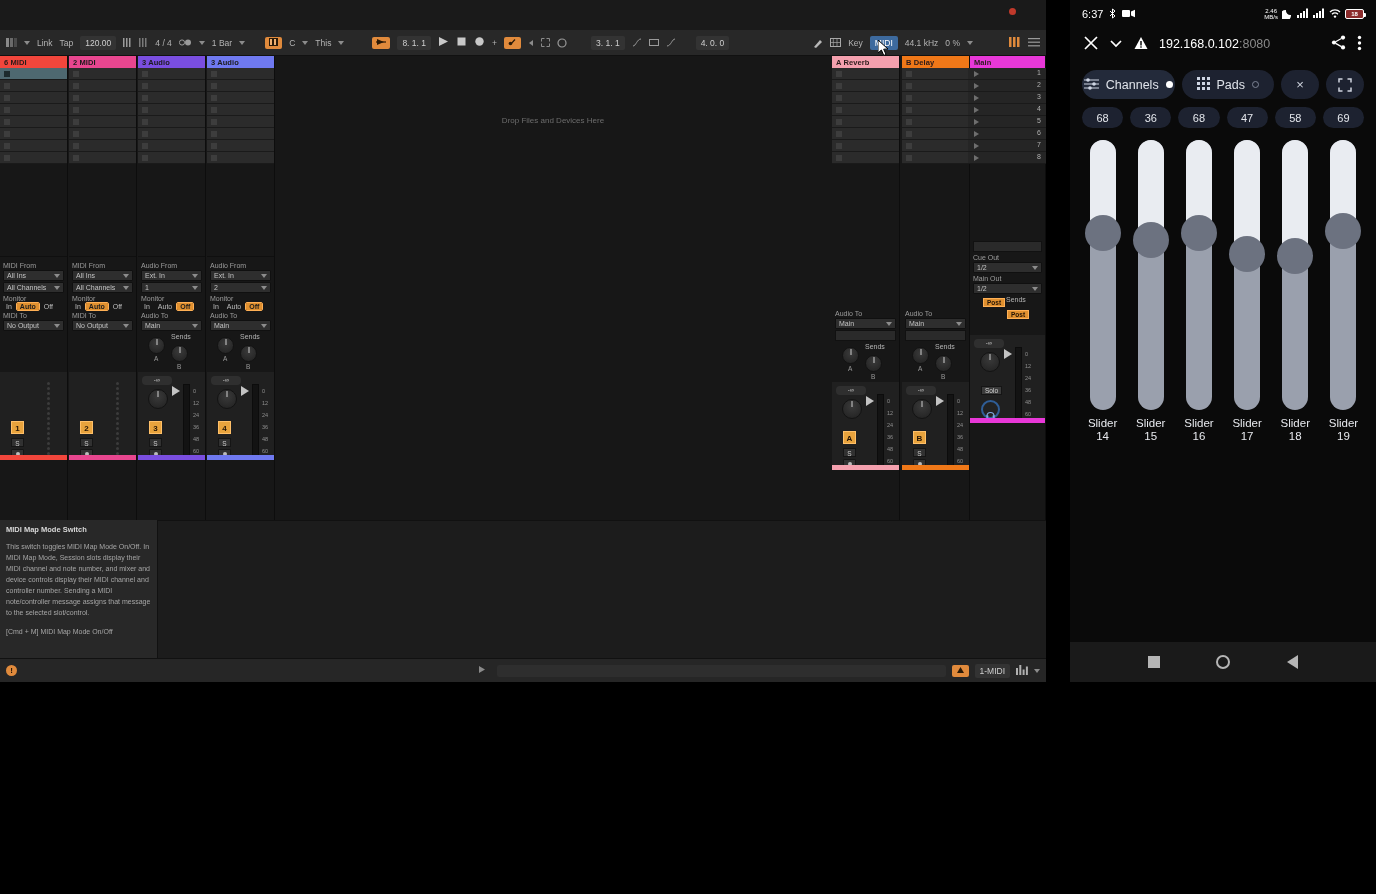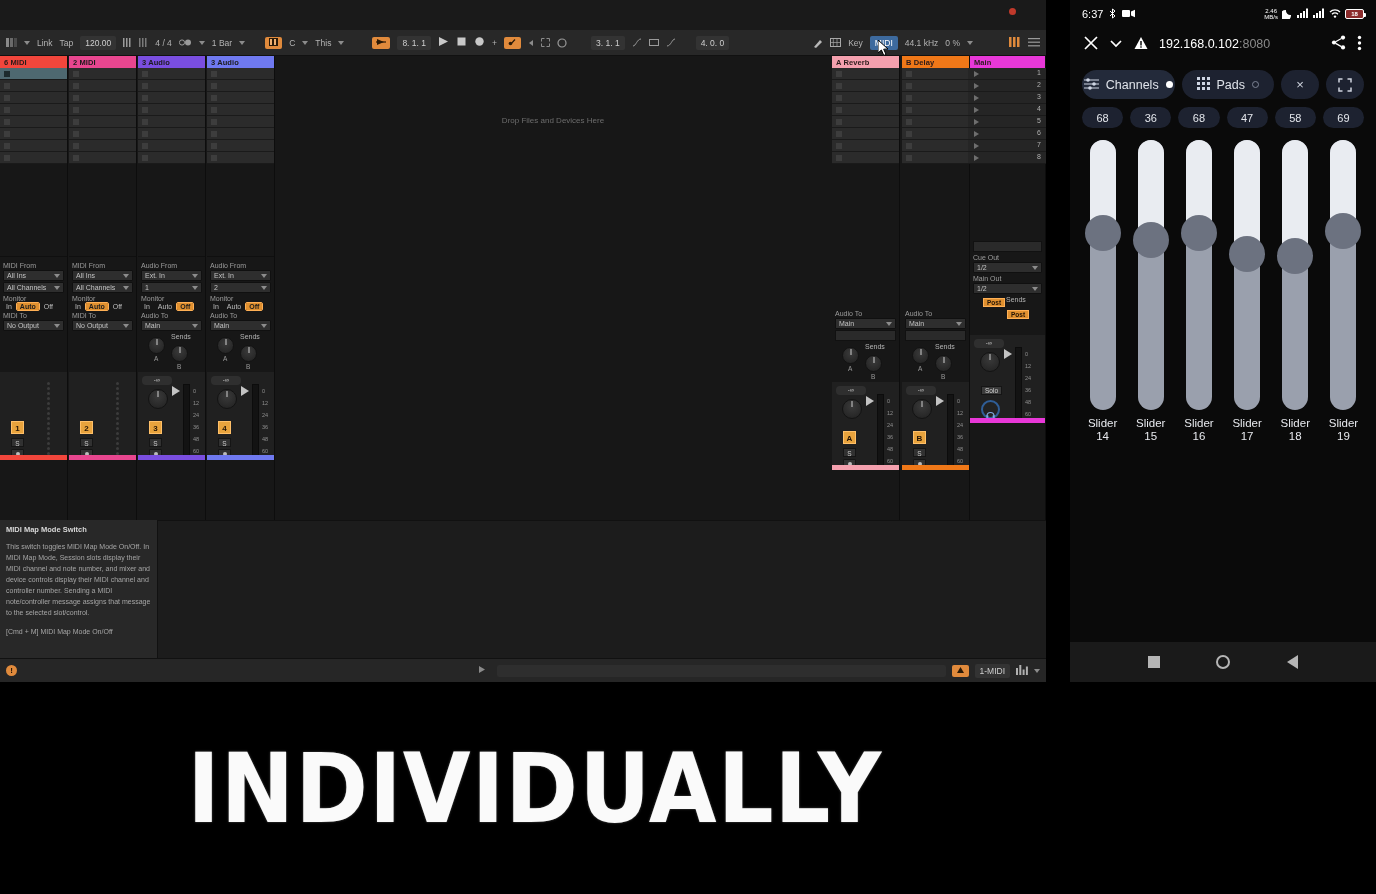--- a/index.html
+++ b/index.html
@@ -1179,16 +1179,13 @@
 
     </div>
 
     <div class="ph-nav">
       <span class="nav-sq"></span>
       <span class="nav-ci"></span>
       <span class="nav-tr"></span>
     </div>
   </div>
 
-  <div id="caption">
-    <div class="txt">INDIVIDUALLY</div>
-  </div>
 </div>
 
 </body></html>

